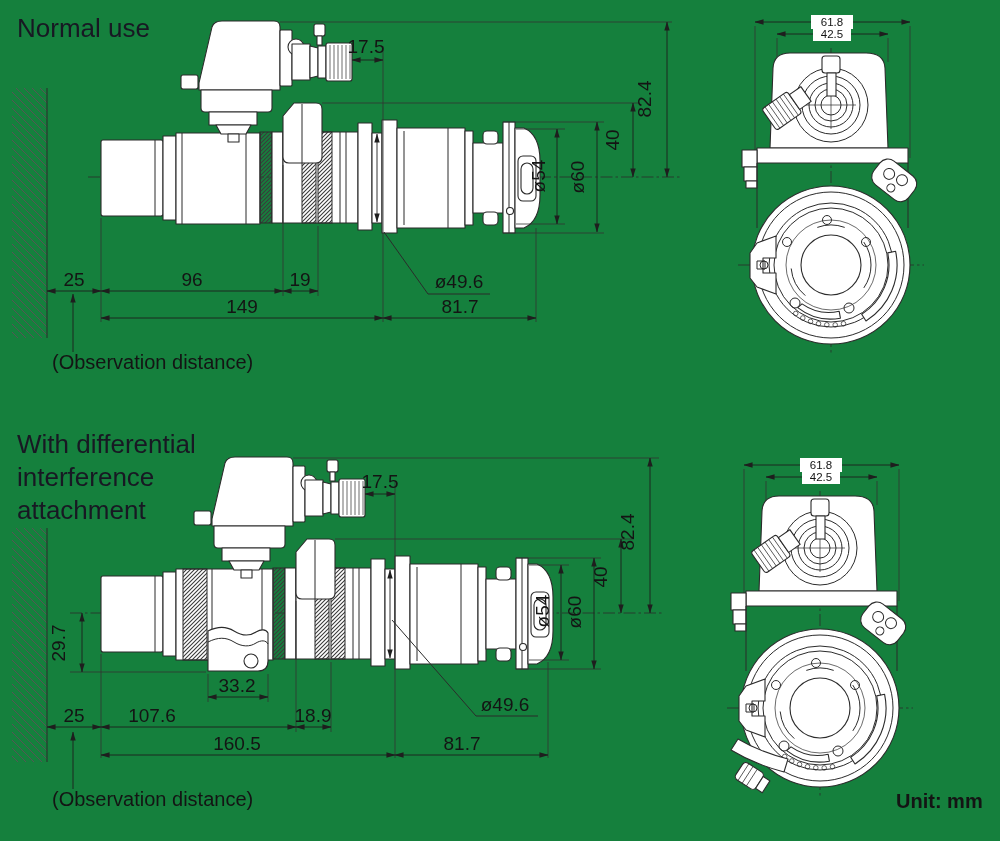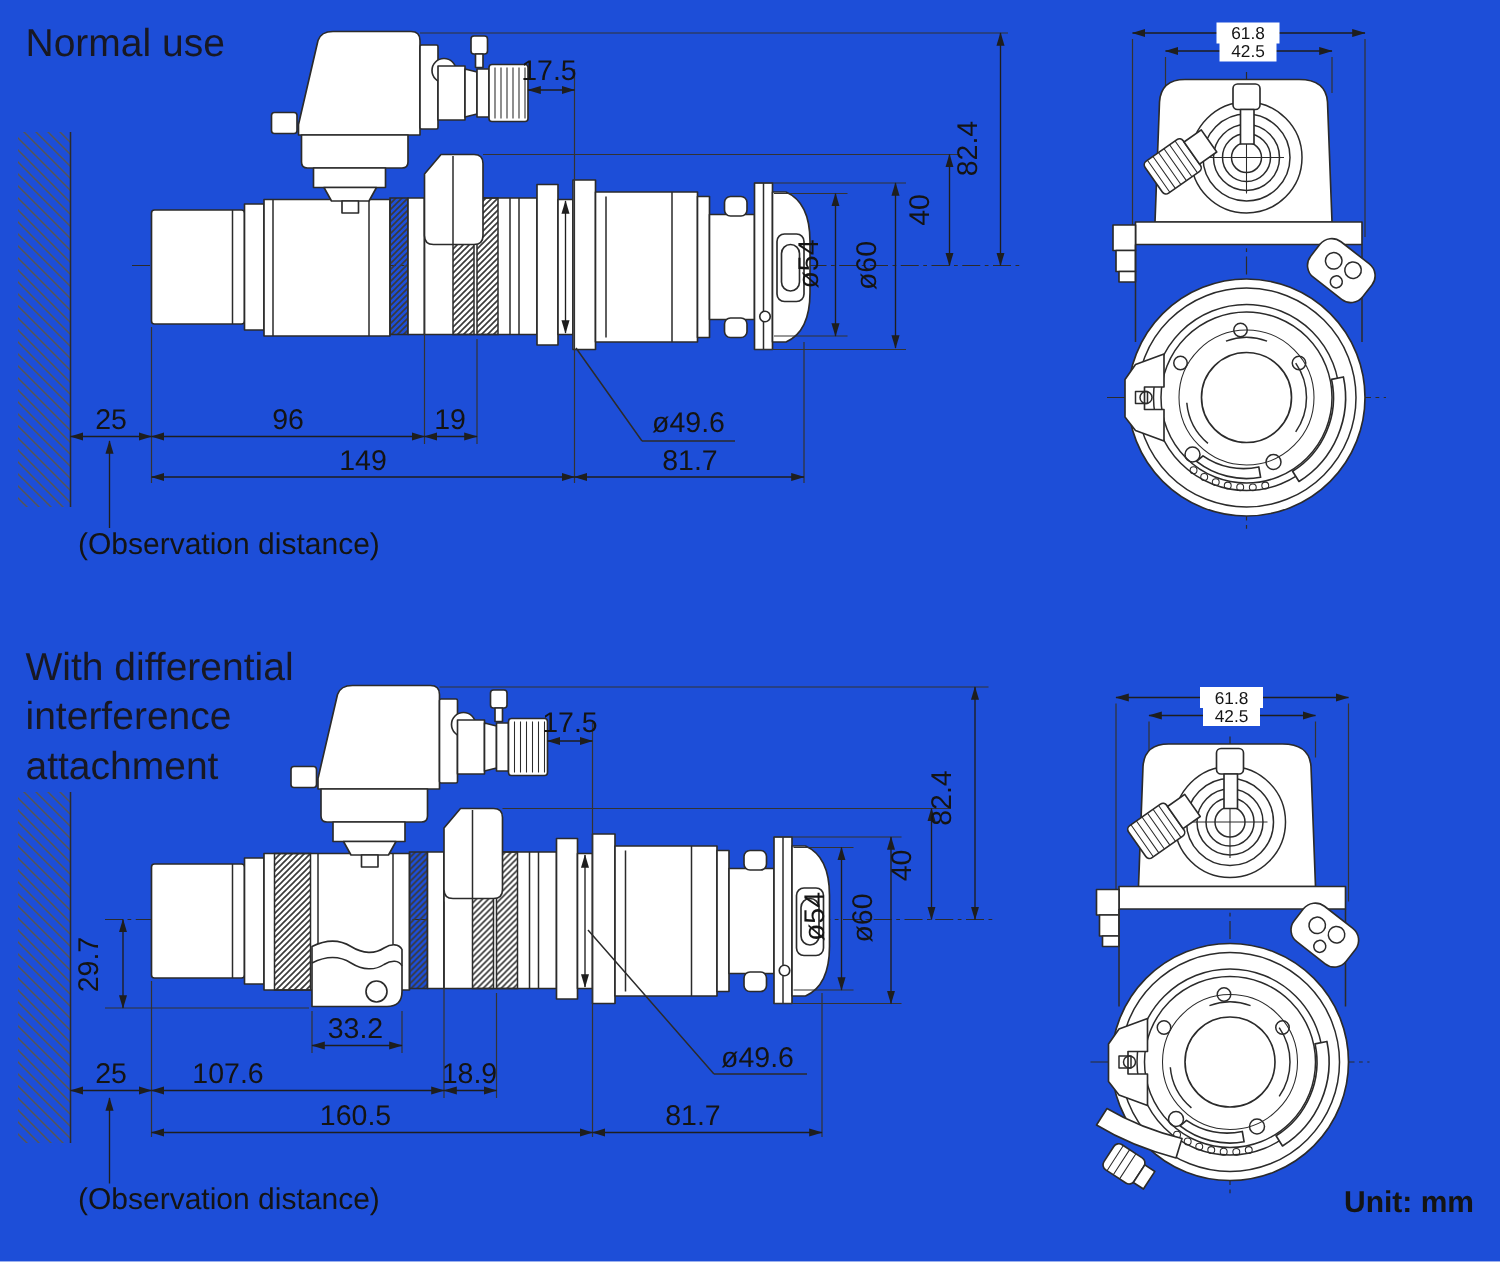--- a/index.html
+++ b/index.html
@@ -1,16 +1,16 @@
 <!DOCTYPE html>
 <html><head>
 <meta charset="utf-8">
 <style>
   html,body{margin:0;padding:0;background:#fff;}
-  #stage{position:relative;width:1000px;height:841px;background:#1d4ed8;overflow:hidden;
+  #stage{position:relative;width:1000px;height:841px;background:#15803d;overflow:hidden;
          font-family:"Liberation Sans", sans-serif;}
   svg{display:block}
   .ol{fill:#ffffff;stroke:#2b2b2b;stroke-width:1.1;stroke-linejoin:round;}
   .ln{fill:none;stroke:#2b2b2b;stroke-width:1;stroke-linejoin:round;}
   .thin{fill:none;stroke:#2b2b2b;stroke-width:.7;}
   .ext{fill:none;stroke:#333;stroke-width:.8;}
   .dim{fill:none;stroke:#1e1e1e;stroke-width:.9;}
   .cl{fill:none;stroke:#2b2b2b;stroke-width:.8;stroke-dasharray:12 3 2.5 3;}
   .hatchband{stroke:#2b2b2b;stroke-width:1;}
   text{fill:#141414;}

